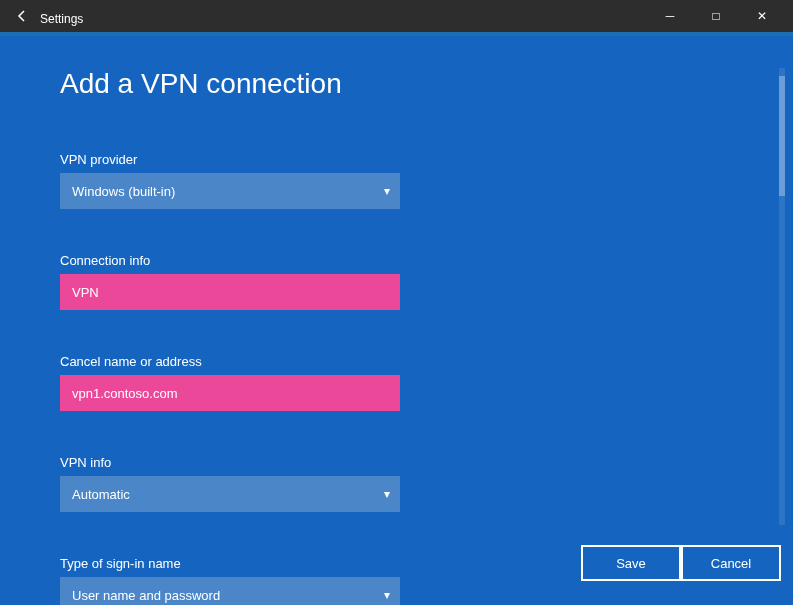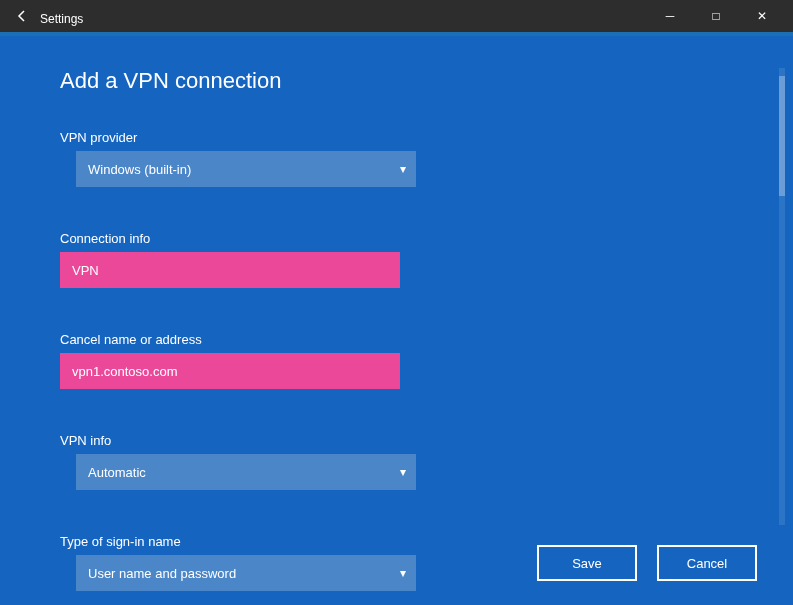--- a/index.html
+++ b/index.html
@@ -71,23 +71,23 @@
       height: calc(605px - 32px - 4px);
       display: flex;
       flex-direction: column;
       padding: 32px 60px 24px 60px;
       position: relative;
       overflow-y: auto;
     }
 
     .page-title {
       color: white;
-      font-size: 22px;
+      font-size: 28px;
       font-weight: 300;
-      margin-bottom: 12px;
+      margin-bottom: 28px;
     }
 
     .form-group {
       margin-bottom: 20px;
     }
 
     .form-label {
       color: white;
       font-size: 13px;
       margin-bottom: 6px;
@@ -114,21 +114,20 @@
       cursor: text;
     }
 
     .form-input::placeholder {
       color: rgba(255,255,255,0.7);
     }
 
     .select-wrapper {
       position: relative;
       width: 340px;
-      margin-left: 16px;
     }
 
     .select-wrapper select {
       width: 100%;
       height: 36px;
       background: #4a86c8;
       border: none;
       color: white;
       font-size: 13px;
       font-family: 'Segoe UI', Arial, sans-serif;
@@ -168,23 +167,23 @@
       top: 8px;
       width: 6px;
       height: 120px;
       background: rgba(255,255,255,0.3);
     }
 
     
     .footer-buttons {
       position: absolute;
       bottom: 24px;
-      right: 36px;
-      display: flex;
-      gap: 20px;
+      right: 12px;
+      display: flex;
+      gap: 0;
     }
 
     .btn {
       height: 36px;
       min-width: 100px;
       border: 2px solid white;
       background: transparent;
       color: white;
       font-size: 13px;
       font-family: 'Segoe UI', Arial, sans-serif;

